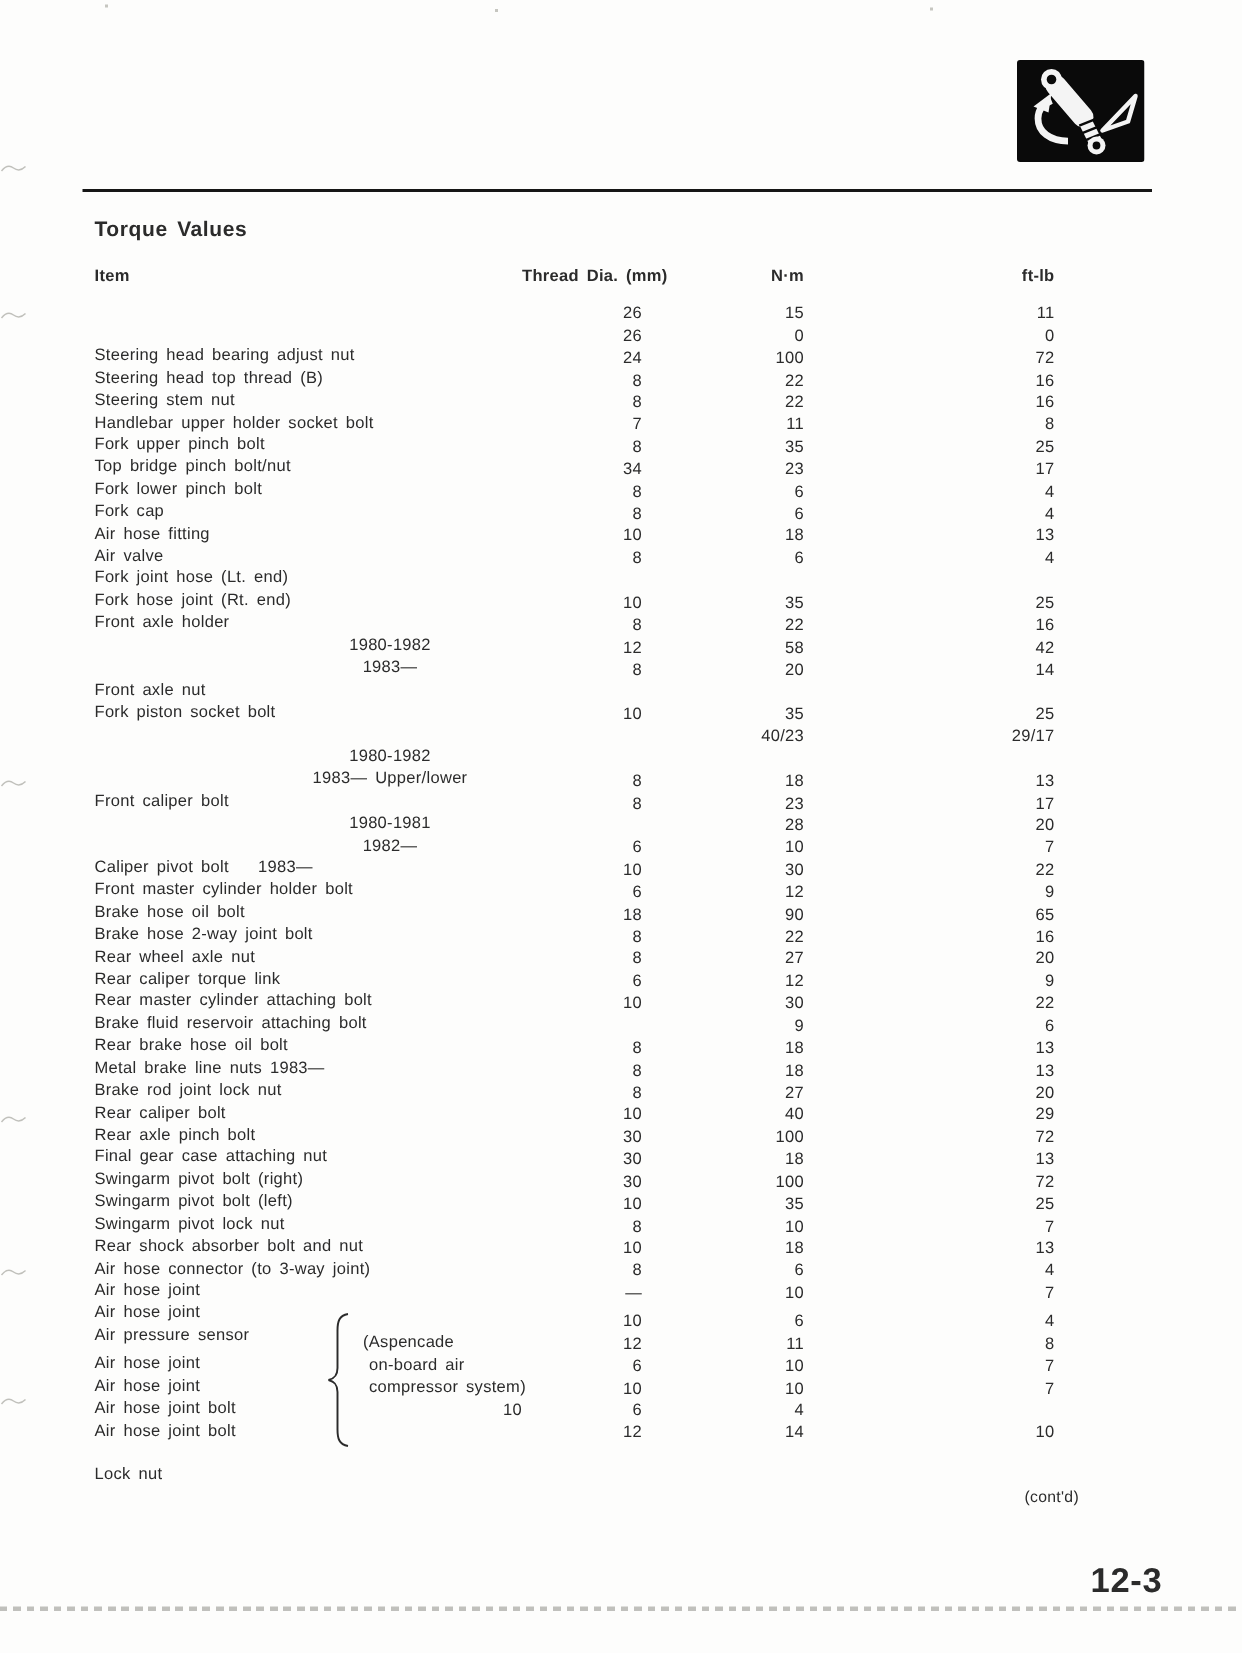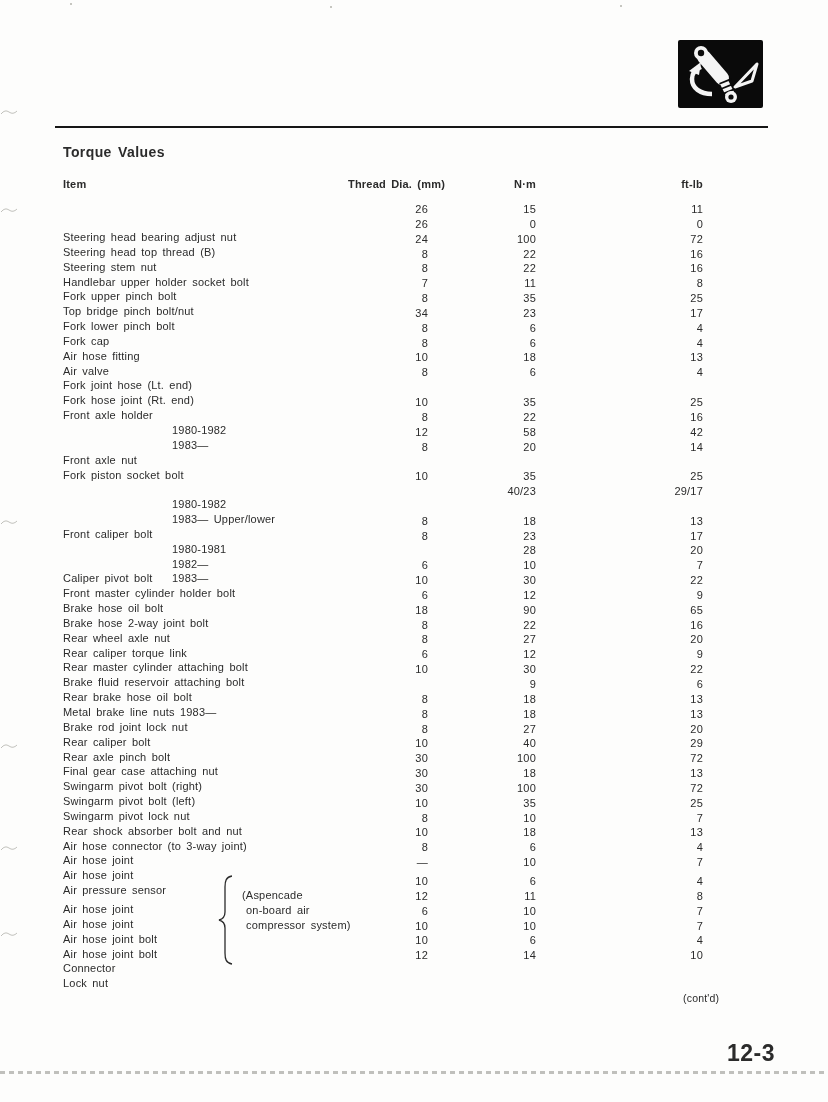--- a/index.html
+++ b/index.html
@@ -19,21 +19,21 @@
          letter-spacing:.4px; word-spacing:2px; white-space:nowrap;}
   
   .thead,.trow{display:grid; grid-template-columns:285px 80px 108px 167px; white-space:nowrap;}
   .thead{position:absolute; left:63px; top:178px; font-weight:bold; font-size:11px;
          letter-spacing:.2px; word-spacing:2px;}
   .tbody{position:absolute; left:63px; top:202px; font-size:11px; letter-spacing:.2px; word-spacing:2px;}
   .trow{height:14.857px; line-height:14.857px;}
   .trow:nth-child(46){margin-top:4px;}
   .cell{overflow:visible;}
   .cell.item{position:relative;margin-top:28px;}
-  .cell.item.indent{padding-left:109px;}
+  .cell.item.indent{padding-left:109px;text-align:center;}
   .cell.item .sub{position:absolute; left:109px; top:0;}
   .cell.num,.h-num{text-align:right;}
   
   .brace{position:absolute; left:218px; top:875px; width:16px; height:90px;}
   .brace-label{position:absolute; font-size:11px; letter-spacing:.2px; word-spacing:2px; white-space:nowrap;}
   .bl-0{left:242px; top:889px;}
   .bl-1{left:246px; top:904px;}
   .bl-2{left:246px; top:919px;}
   
   .contd{position:absolute; left:683px; top:992px; font-size:10.5px; letter-spacing:.2px;}
@@ -371,21 +371,20 @@
         <div class="cell num">10</div>
         <div class="cell num">7</div>
       </div>
       <div class="trow">
         <div class="cell item">Air hose joint bolt</div>
         <div class="cell num">10</div>
         <div class="cell num">10</div>
         <div class="cell num">7</div>
       </div>
       <div class="trow">
-        <div class="cell item">Connector</div>
         <div class="cell num">10</div>
         <div class="cell num">6</div>
         <div class="cell num">4</div>
       </div>
       <div class="trow">
         <div class="cell item">Lock nut</div>
         <div class="cell num">12</div>
         <div class="cell num">14</div>
         <div class="cell num">10</div>
       </div>

